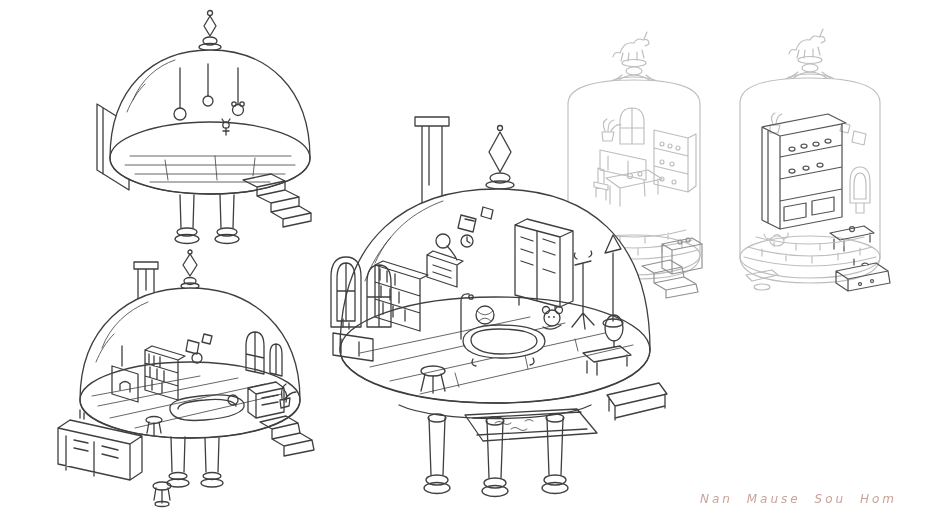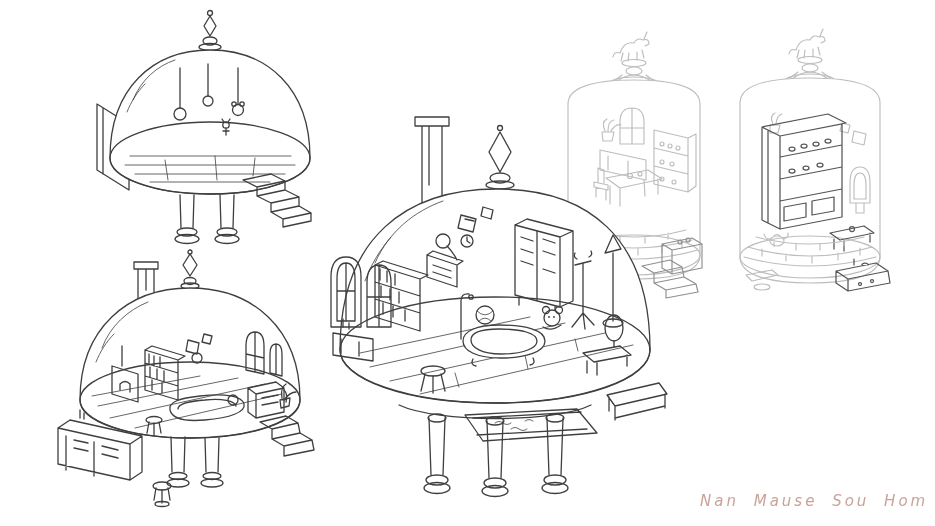--- a/index.html
+++ b/index.html
@@ -16,21 +16,21 @@
   .ink{stroke:var(--ink);fill:none;stroke-width:1.3;stroke-linecap:round;stroke-linejoin:round;}
   .inkf{fill:#fff;stroke:var(--ink);stroke-width:1.3;stroke-linejoin:round;}
   .thin{stroke:var(--ink);fill:none;stroke-width:.8;stroke-linecap:round;}
   .faint{stroke:var(--faint);fill:none;stroke-width:1.15;stroke-linecap:round;stroke-linejoin:round;}
   .faintf{fill:#fff;stroke:var(--faint);stroke-width:1.15;stroke-linejoin:round;}
   .soft{stroke:var(--soft);fill:none;stroke-width:1.15;stroke-linecap:round;stroke-linejoin:round;}
   .mid{stroke:var(--mid);fill:none;stroke-width:1.25;stroke-linecap:round;stroke-linejoin:round;}
   .dot{fill:var(--ink);stroke:none;}
   .caption{
     position:absolute;left:700px;top:492px;
-    font-style:italic;font-size:15px;letter-spacing:3px;word-spacing:7px;
+    font-style:italic;font-size:12px;letter-spacing:3px;word-spacing:7px;
     color:var(--caption);
   }
 </style>
 </head>
 <body>
 
 <div class="sketch" style="left:95px;top:8px;">
 <svg width="230" height="240" viewBox="0 0 230 240">
   <g>
     <path class="ink" d="M2 96 L2 162 34 182 34 116 Z M8 100 L8 166"></path>

